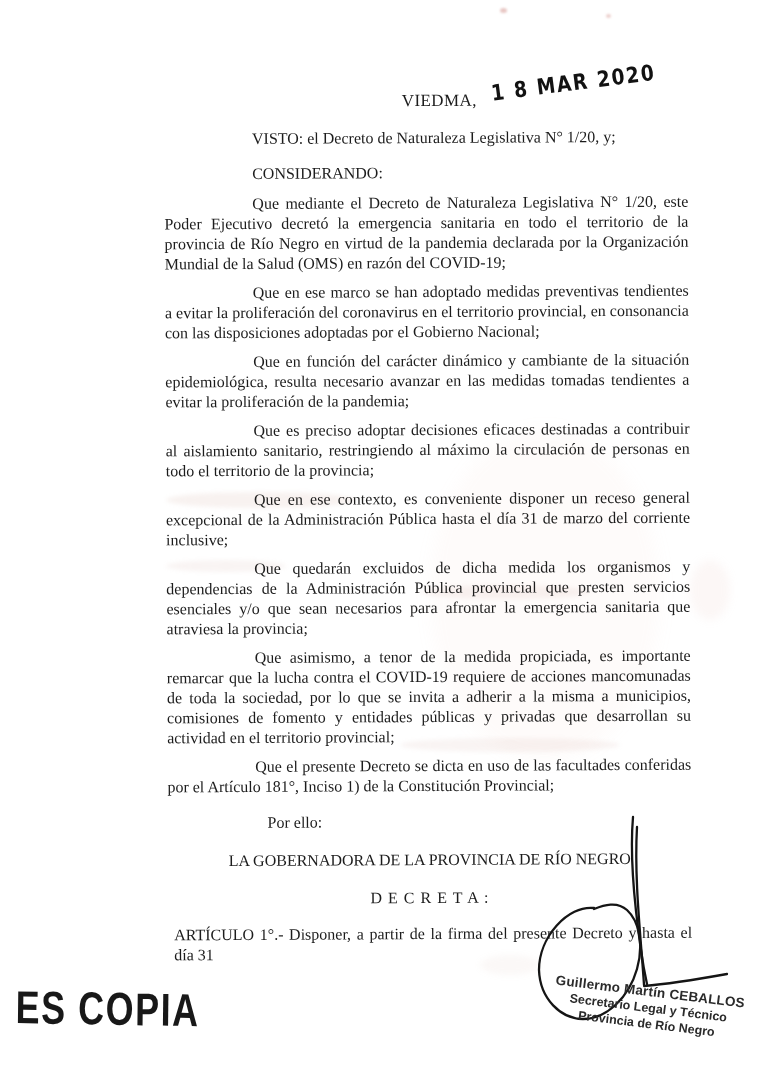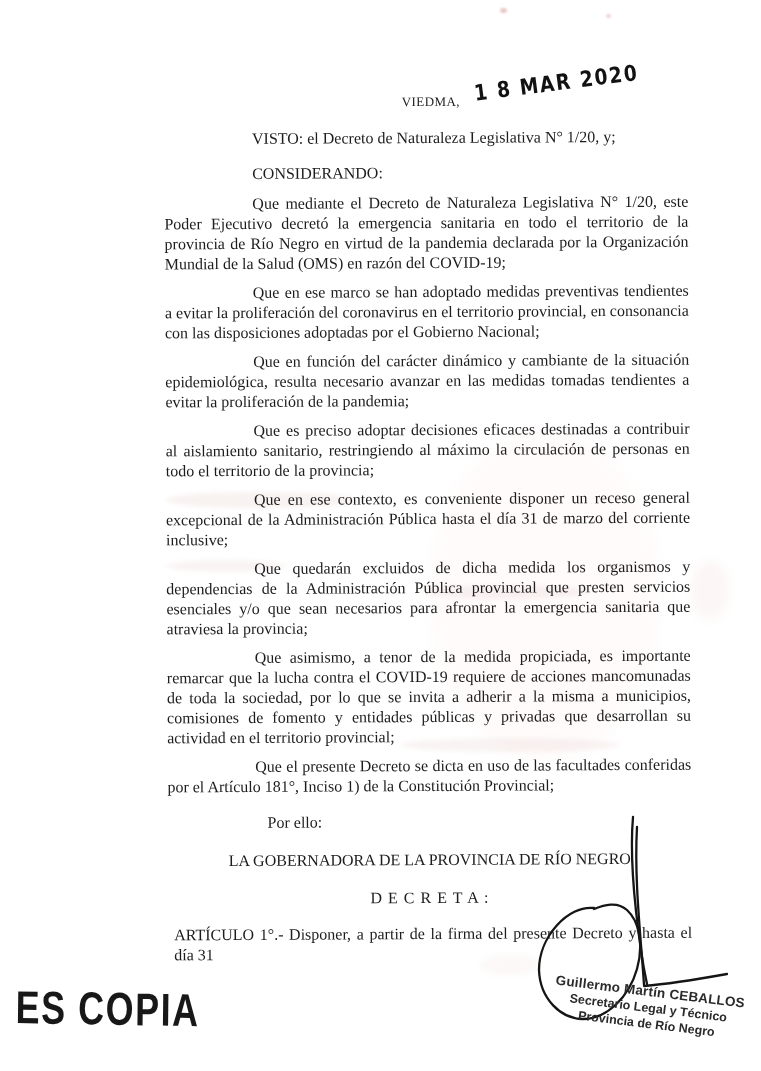--- a/index.html
+++ b/index.html
@@ -3,21 +3,21 @@
 <meta charset="utf-8">
 <style>
   html,body { margin:0; padding:0; background:#ffffff; }
   .page {
     position:relative; width:761px; height:1071px; background:#ffffff;
     overflow:hidden; font-family:"Liberation Serif", serif; color:#1c1c1c;
   }
   
   .content { position:absolute; left:166px; top:86px; width:524px; transform:rotate(-0.3deg); }
   .dateline { height:28px; margin-bottom:14px; padding-left:238px; white-space:nowrap; }
-  .place { font-size:13px; letter-spacing:0.4px; }
+  .place { font-size:17px; letter-spacing:0.4px; }
   .datestamp {
     display:inline-block; font-family:"DejaVu Sans", sans-serif; font-weight:bold;
     font-size:22px; letter-spacing:2px; color:#121212;
     transform:rotate(-7deg) scaleX(0.85); transform-origin:left bottom;
     margin-left:12px; position:relative; top:-5px; white-space:nowrap;
   }
   p { margin:0 0 9px 0; font-size:16px; line-height:20px; text-align:justify; }
   .indent { text-indent:88px; }
   .visto { margin-bottom:15px; text-align:left; }
   .considerando { margin-bottom:10px; text-align:left; }

